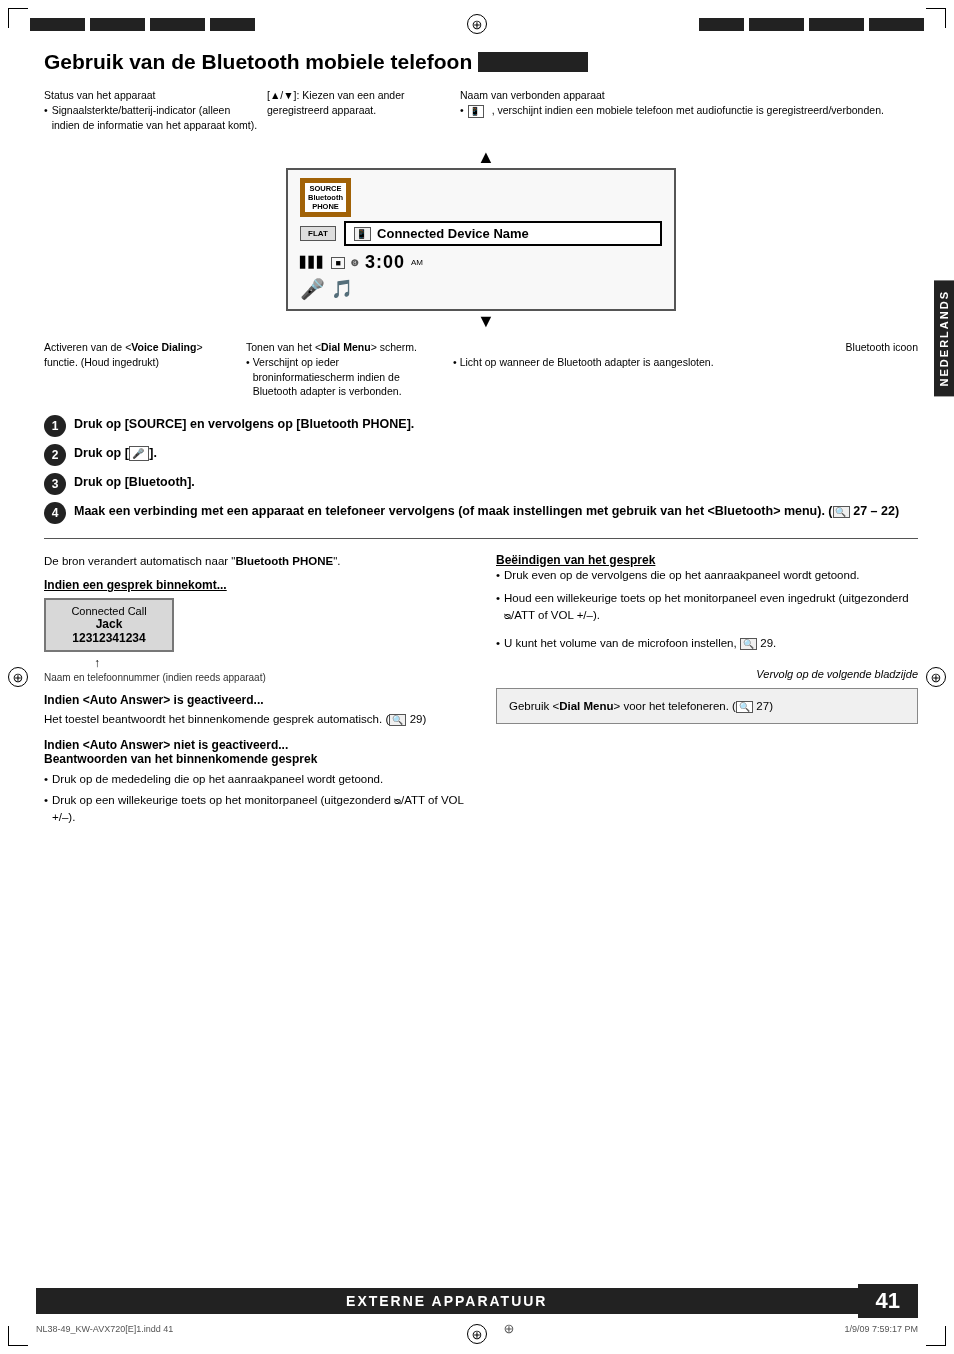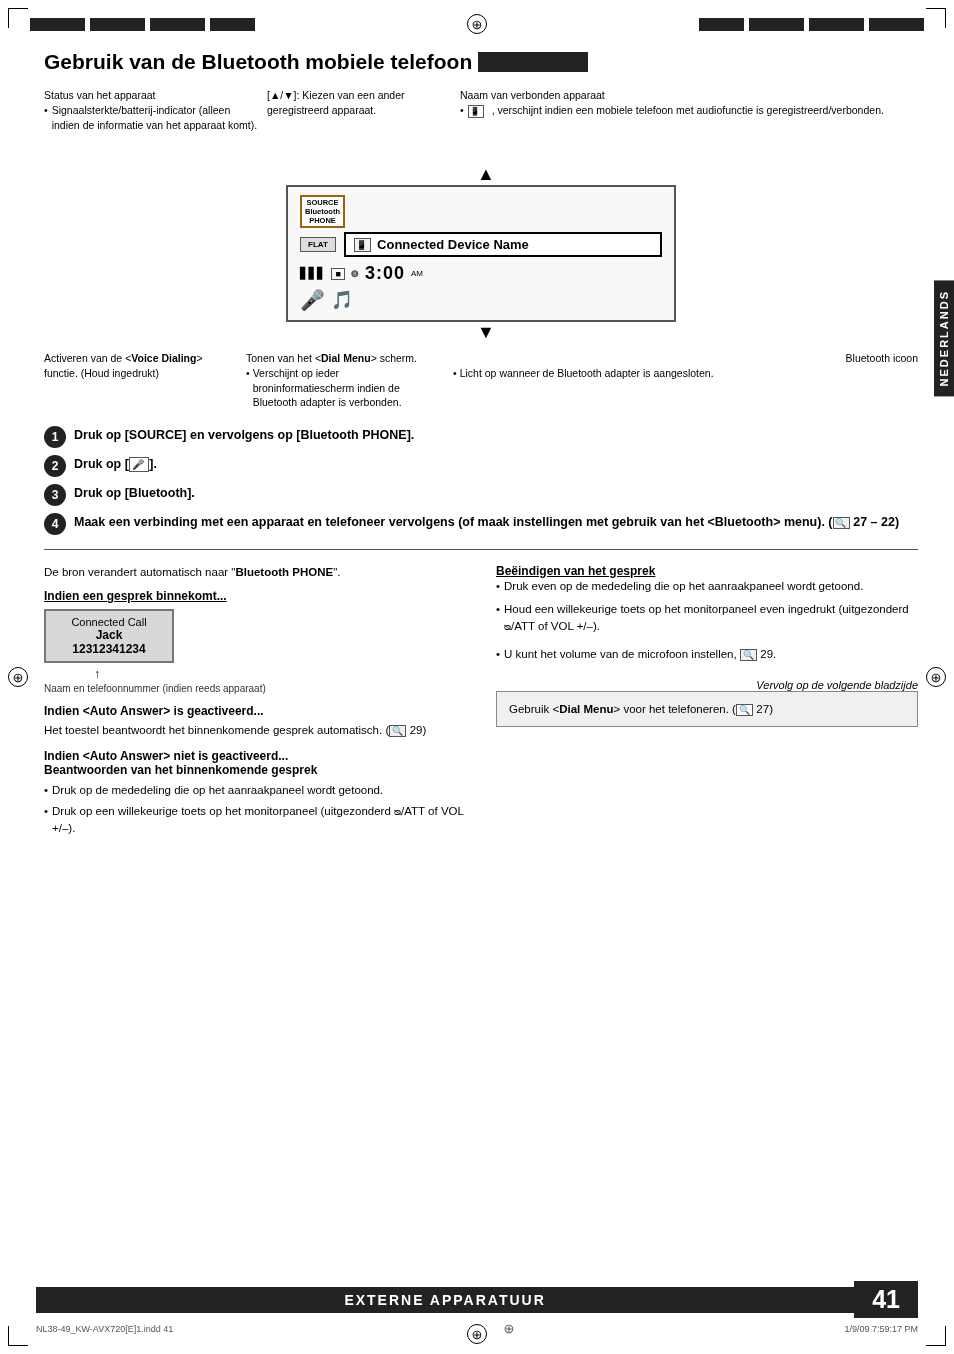--- a/index.html
+++ b/index.html
@@ -28,21 +28,21 @@
     .corner-mark.tl { top: 8px; left: 8px; border-width: 1px 0 0 1px; }
     .corner-mark.tr { top: 8px; right: 8px; border-width: 1px 1px 0 0; }
     .corner-mark.bl { bottom: 8px; left: 8px; border-width: 0 0 1px 1px; }
     .corner-mark.br { bottom: 8px; right: 8px; border-width: 0 1px 1px 0; }
 
     .bullet-item {
       display: flex;
       gap: 4px;
       font-size: 11.5px;
       line-height: 1.5;
-      margin-bottom: 20px;
+      margin-bottom: 3px;
     }
     .bullet-item::before {
       content: '•';
       flex-shrink: 0;
     }
   </style>
 </head>
 <body>
 
 <div class="corner-marks">
@@ -100,21 +100,21 @@
     </div>
   </div>
 
   <div style="display:flex;flex-direction:column;align-items:center;margin-bottom:8px;position:relative;">
 
     <div style="font-size:18px;margin-bottom:0;margin-left:10px;">▲</div>
 
     <div style="border:2px solid #555;background:#f8f8f8;padding:8px 12px;width:390px;">
 
       <div style="display:flex;justify-content:space-between;align-items:flex-start;margin-bottom:4px;">
-        <div style="font-size:7.5px;font-weight:bold;line-height:1.2;text-align:center;border:2px solid #a16207;padding:1px 3px;background:#fff;">
+        <div style="font-size:7.5px;font-weight:bold;line-height:1.2;text-align:center;border:5px solid #a16207;padding:1px 3px;background:#fff;">
           <div>SOURCE</div>
           <div>Bluetooth</div>
           <div>PHONE</div>
         </div>
         <div></div>
       </div>
 
       <div style="display:flex;align-items:center;gap:8px;margin-bottom:6px;">
         <div style="border:1px solid #555;background:#ddd;font-size:8px;padding:2px 7px;font-weight:bold;">FLAT</div>
         <div style="border:2.5px solid #000;background:#fff;padding:3px 8px;font-size:13px;font-weight:bold;display:flex;align-items:center;gap:6px;flex:1;">
@@ -227,47 +227,47 @@
           <span>Druk op een willekeurige toets op het monitorpaneel (uitgezonderd ᴓ/ATT of VOL +/–).</span>
       </div>
     </div>
 
     <div style="flex:1;">
 
       <div style="font-size:12px;font-weight:bold;margin-bottom:0;text-decoration:underline;">Beëindigen van het gesprek</div>
 
       <div style="display:flex;gap:4px;font-size:11.5px;line-height:1.5;margin-bottom:6px;">
         <span>•</span>
-          <span>Druk even op de mededeling die op het aanraakpaneel wordt getoond.</span>
+          <span>Druk even op de vervolgens die op het aanraakpaneel wordt getoond.</span>
       </div>
 
       <div style="display:flex;gap:4px;font-size:11.5px;line-height:1.5;margin-bottom:10px;">
         <span>•</span>
           <span>Houd een willekeurige toets op het monitorpaneel even ingedrukt (uitgezonderd ᴓ/ATT of VOL +/–).</span>
       </div>
 
       <div style="display:flex;gap:4px;font-size:11.5px;line-height:1.5;margin-bottom:16px;">
         <span>•</span>
           <span>U kunt het volume van de microfoon instellen, <span style="border:1px solid #555;padding:0 2px;font-size:9px;background:#f0f0f0;">🔍</span> 29.</span>
       </div>
 
-      <div style="font-style:italic;font-size:11px;text-align:right;">Vervolg op de volgende bladzijde</div>
+      <div style="font-style:italic;font-size:11px;text-align:right;margin-bottom:8px;">Vervolg op de volgende bladzijde</div>
 
       <div style="border:1.5px solid #888;background:#f0f0f0;padding:8px 12px;font-size:11.5px;line-height:1.6;">
         Gebruik &lt;<b>Dial Menu</b>&gt; voor het telefoneren. (<span style="border:1px solid #555;padding:0 2px;font-size:9px;background:#fff;">🔍</span> 27)
       </div>
 
     </div>
   </div>
 
 </div>
 
 <div style="position:absolute;bottom:36px;left:36px;right:36px;display:flex;align-items:center;gap:0;">
   <div style="background:#222;color:#fff;font-size:14px;font-weight:bold;padding:5px 20px;letter-spacing:2px;text-transform:uppercase;flex:1;text-align:center;">EXTERNE APPARATUUR</div>
-  <div style="background:#222;color:#fff;font-size:25px;font-weight:bold;padding:4px 18px;min-width:60px;text-align:center;">41</div>
+  <div style="background:#222;color:#fff;font-size:22px;font-weight:bold;padding:4px 18px;min-width:60px;text-align:center;">41</div>
 </div>
 
 <div style="position:absolute;bottom:18px;left:36px;right:36px;display:flex;align-items:center;justify-content:space-between;">
   <div style="font-size:9px;color:#555;">NL38-49_KW-AVX720[E]1.indd  41</div>
   <div style="font-size:13px;color:#555;">⊕</div>
   <div style="font-size:9px;color:#555;">1/9/09  7:59:17 PM</div>
 </div>
 
 <div style="position:absolute;bottom:10px;left:50%;transform:translateX(-50%);width:20px;height:20px;border-radius:50%;border:1.5px solid #000;display:flex;align-items:center;justify-content:center;font-size:13px;">⊕</div>
 

